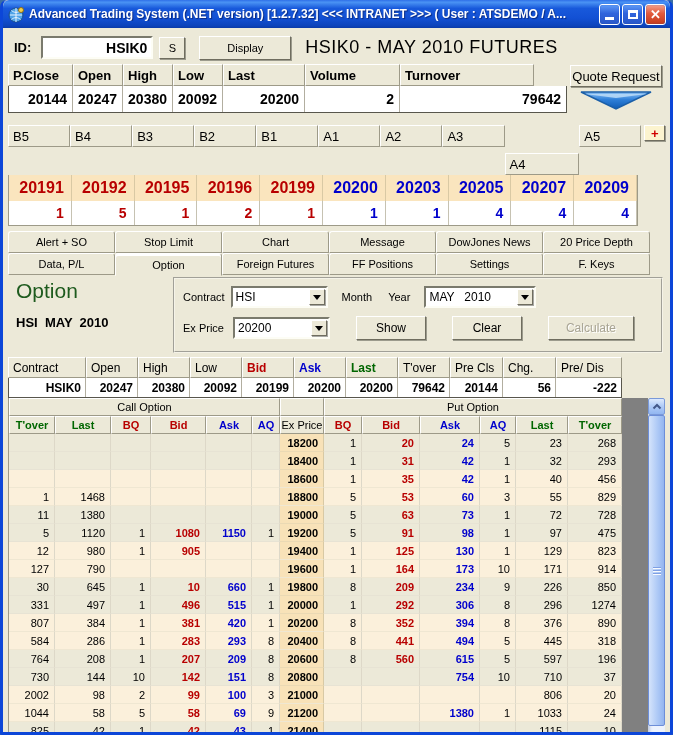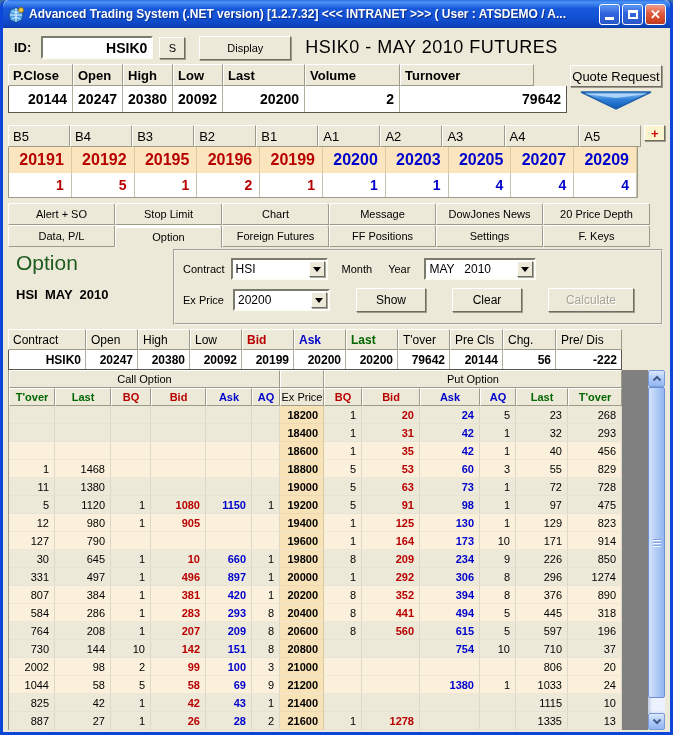--- a/index.html
+++ b/index.html
@@ -202,21 +202,21 @@
     <div class="ladder">
       <div class="ladder-head">
           <div class="hcell" style="width: 63px;">B5</div>
           <div class="hcell" style="width: 63px;">B4</div>
           <div class="hcell" style="width: 63px;">B3</div>
           <div class="hcell" style="width: 63px;">B2</div>
           <div class="hcell" style="width: 63px;">B1</div>
           <div class="hcell" style="width: 63px;">A1</div>
           <div class="hcell" style="width: 63px;">A2</div>
           <div class="hcell" style="width: 63px;">A3</div>
-          <div class="hcell" style="width: 76px;">A4</div>
+          <div class="hcell" style="width: 76px; margin-top: 28px;">A4</div>
           <div class="hcell" style="width: 63px;">A5</div>
           <div class="btn3d plus-btn">+</div>
         </div>
       <div class="ladder-prices">
           <div class="lp bid">20191</div>
           <div class="lp bid">20192</div>
           <div class="lp bid">20195</div>
           <div class="lp bid">20196</div>
           <div class="lp bid">20199</div>
           <div class="lp ask">20200</div>
@@ -481,21 +481,21 @@
               <div class="cc cblue" style="width: 60px;">234</div>
               <div class="cc " style="width: 36px;">9</div>
               <div class="cc " style="width: 52px;">226</div>
               <div class="cc " style="width: 54px;">850</div>
             </div>
             <div class="chain-row">
               <div class="cc " style="width: 46px;">331</div>
               <div class="cc " style="width: 56px;">497</div>
               <div class="cc " style="width: 40px;">1</div>
               <div class="cc cred" style="width: 55px;">496</div>
-              <div class="cc cblue" style="width: 46px;">897</div>
+              <div class="cc cblue" style="width: 46px;">515</div>
               <div class="cc " style="width: 28px;">1</div>
               <div class="cc ex" style="width: 44px;">20000</div>
               <div class="cc " style="width: 38px;">1</div>
               <div class="cc cred" style="width: 58px;">292</div>
               <div class="cc cblue" style="width: 60px;">306</div>
               <div class="cc " style="width: 36px;">8</div>
               <div class="cc " style="width: 52px;">296</div>
               <div class="cc " style="width: 54px;">1274</div>
             </div>
             <div class="chain-row beige">

